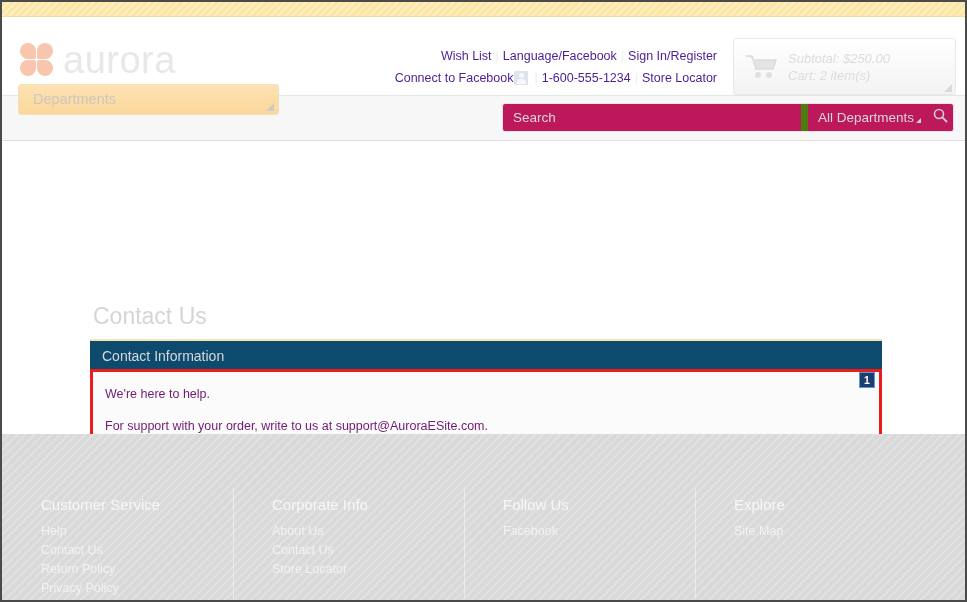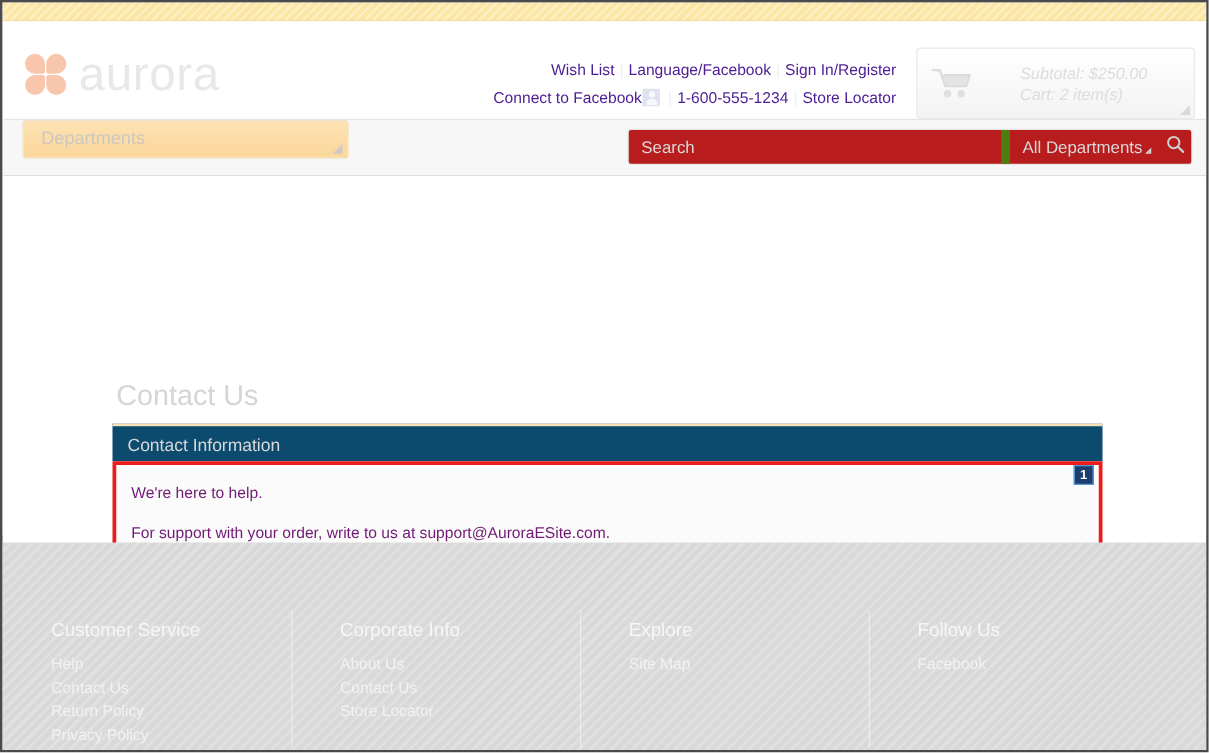--- a/index.html
+++ b/index.html
@@ -146,42 +146,41 @@
     width: 38px;
     height: 28px;
     flex: 0 0 38px;
     margin-right: 6px;
   }
   .cart-text {
     font-size: 13px;
     font-style: italic;
     color: #dcdcdc;
     line-height: 17px;
-    margin-left: 28px;
   }
   .cart-grip {
     position: absolute;
     right: 3px;
     bottom: 2px;
     width: 0; height: 0;
     border-left: 8px solid transparent;
     border-bottom: 8px solid #dadada;
   }
 
   
   .navbar {
     position: relative;
     height: 44px;
     background: #f7f7f7;
     border-bottom: 1px solid #dedede;
   }
   .departments-btn {
     position: absolute;
     left: 16px;
-    top: 94px;
+    top: 82px;
     width: 261px;
     height: 31px;
     box-sizing: border-box;
     border: 1px solid #f0e0bf;
     border-radius: 3px;
     background: linear-gradient(#fde2b3, #fbd79a);
     color: #cbc7c0;
     font-size: 14.5px;
     line-height: 29px;
     padding-left: 14px;
@@ -196,21 +195,21 @@
     border-bottom: 8px solid #cfcbc4;
   }
 
   .search-wrap {
     position: absolute;
     right: 11px;
     top: 101px;
     width: 452px;
     height: 29px;
     box-sizing: border-box;
-    background: #b91c1c;
+    background: #be185d;
     border: 1px solid #e4e4e4;
     border-radius: 3px;
     display: flex;
     align-items: center;
   }
   .search-input {
     flex: 1;
     border: 0;
     outline: 0;
     background: transparent;
@@ -442,23 +441,23 @@
     </div>
 
     <div class="fcol">
       <h4>Corporate Info</h4>
       <a>About Us</a>
       <a>Contact Us</a>
       <a>Store Locator</a>
     </div>
 
     <div class="fcol">
+      <h4>Follow Us</h4>
+      <a>Facebook</a>
+    </div>
+
+    <div class="fcol">
       <h4>Explore</h4>
       <a>Site Map</a>
     </div>
-
-    <div class="fcol">
-      <h4>Follow Us</h4>
-      <a>Facebook</a>
-    </div>
   </div>
 
 </div>
 
 </body></html>

